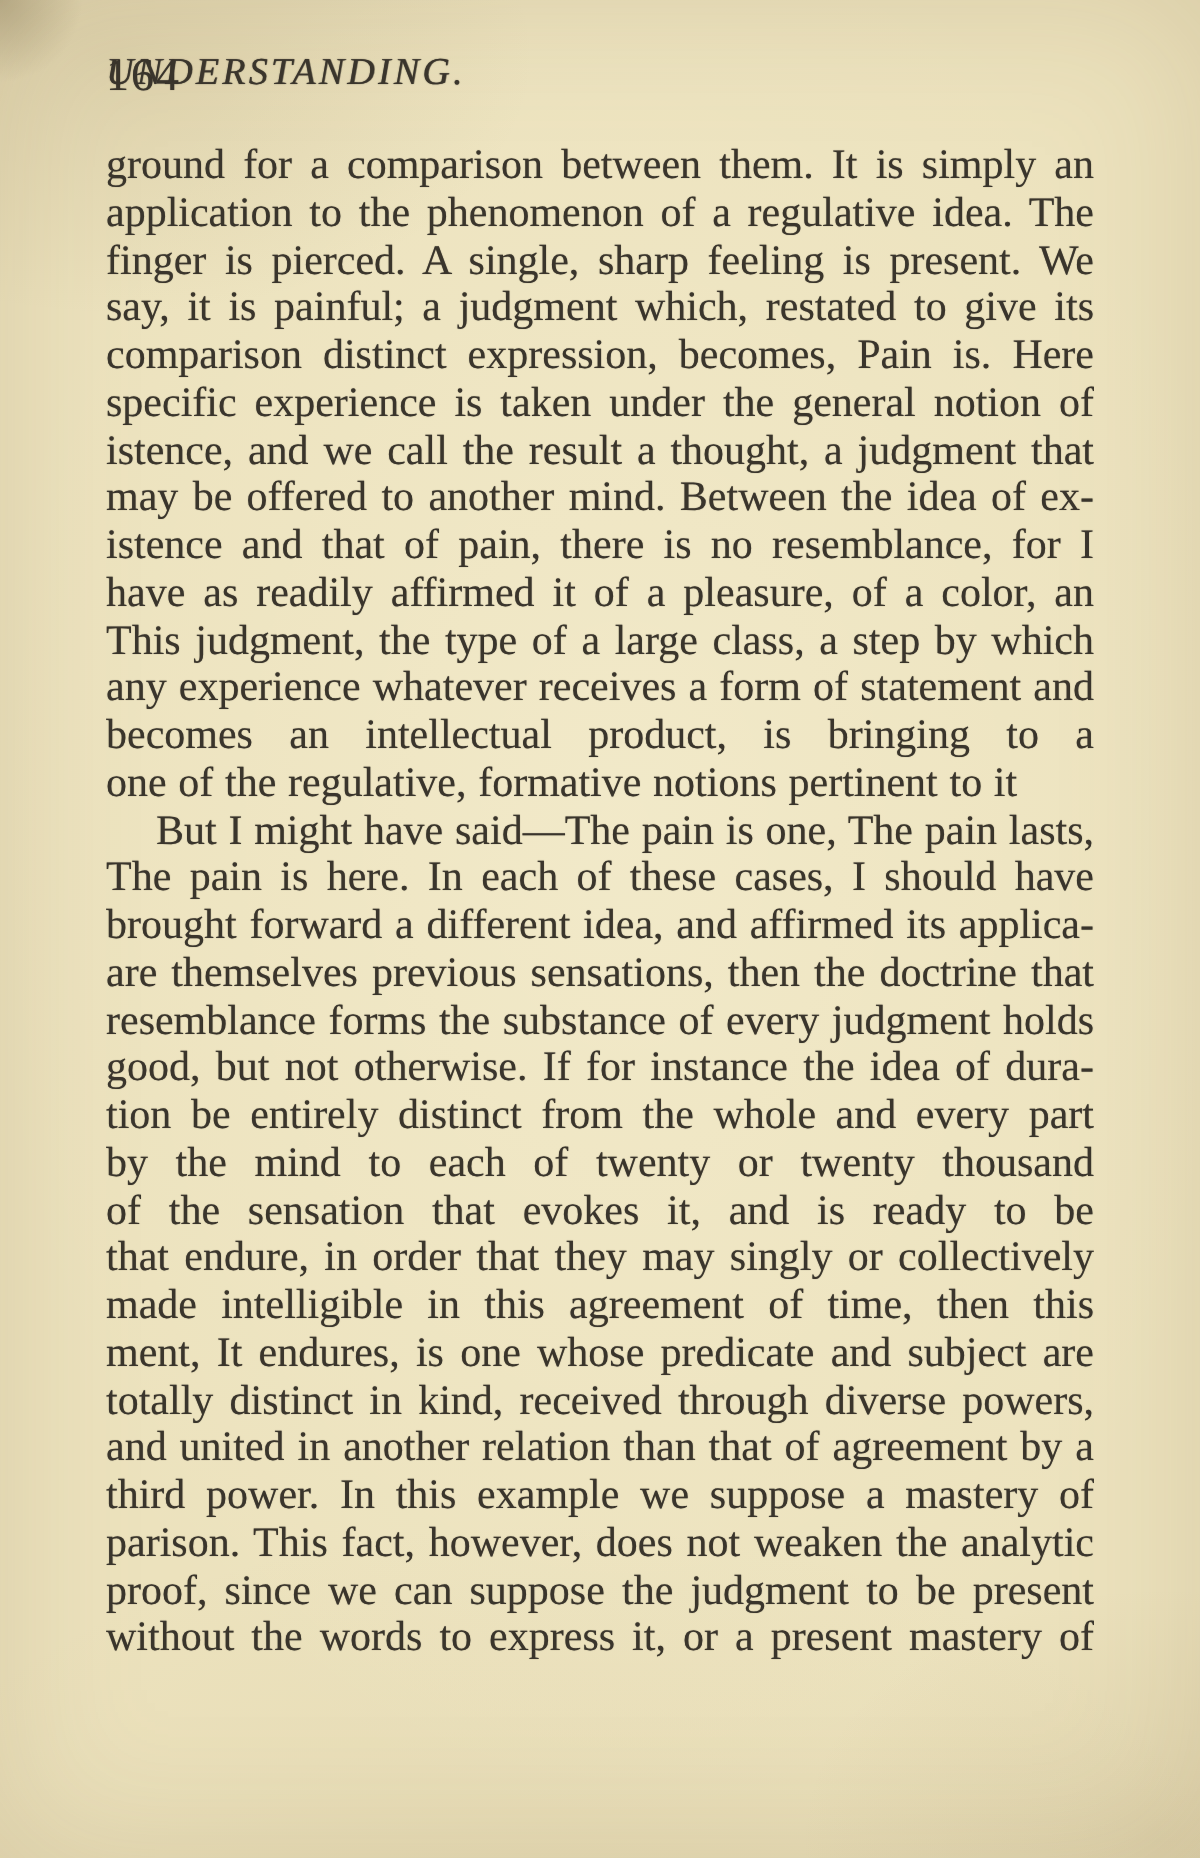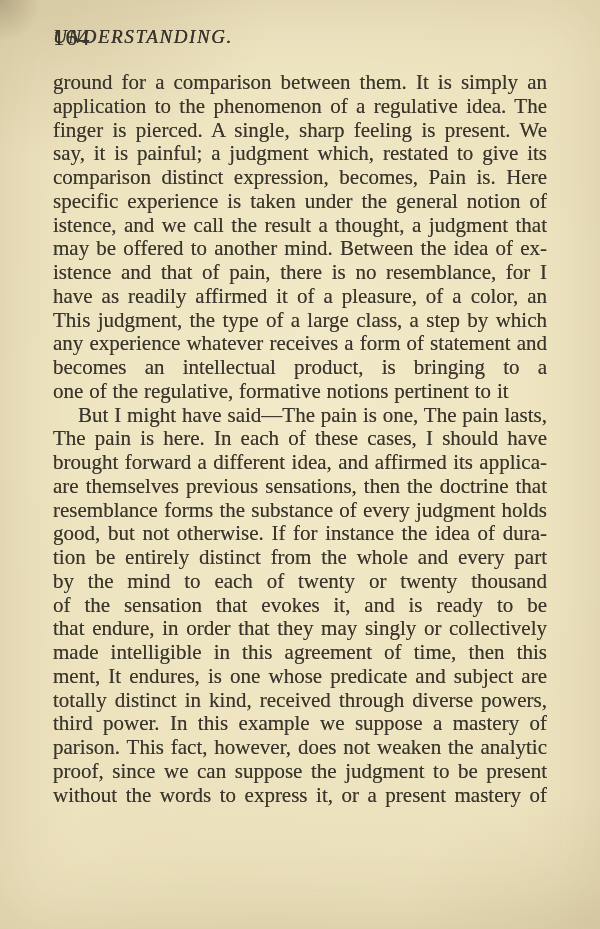--- a/index.html
+++ b/index.html
@@ -110,20 +110,21 @@
       <div class="line">are themselves previous sensations, then the doctrine that</div>
       <div class="line">resemblance forms the substance of every judgment holds</div>
       <div class="line">good, but not otherwise. If for instance the idea of dura-</div>
       <div class="line">tion be entirely distinct from the whole and every part</div>
       <div class="line">by the mind to each of twenty or twenty thousand sensations</div>
       <div class="line">of the sensation that evokes it, and is ready to be furnished</div>
       <div class="line">that endure, in order that they may singly or collectively be</div>
       <div class="line">made intelligible in this agreement of time, then this judg-</div>
       <div class="line">ment, It endures, is one whose predicate and subject are</div>
       <div class="line">totally distinct in kind, received through diverse powers,</div>
+      <div class="line">and united in another relation than that of agreement by a</div>
       <div class="line">third power. In this example we suppose a mastery of</div>
       <div class="line">parison. This fact, however, does not weaken the analytic</div>
       <div class="line">proof, since we can suppose the judgment to be present</div>
       <div class="line">without the words to express it, or a present mastery of</div>
     </div>
 
   </div>
 </div>
 
 </body></html>

